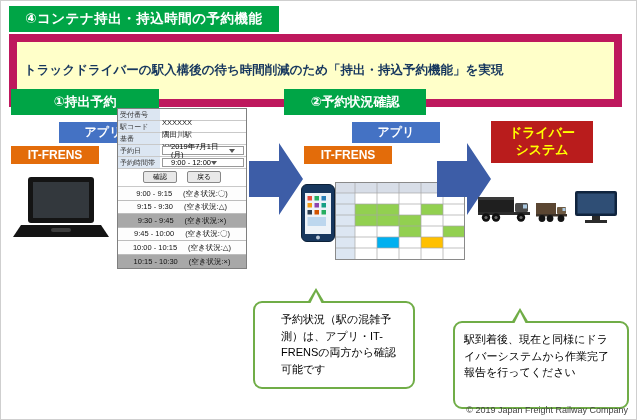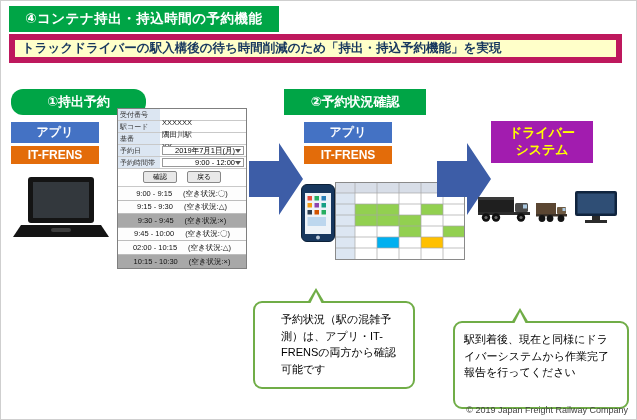--- a/index.html
+++ b/index.html
@@ -7,59 +7,59 @@
   .canvas {
     position: relative; width: 637px; height: 420px; background: #fff;
     border: 1px solid #cfcfcf; overflow: hidden; margin: 0 auto;
   }
   .title-banner {
     position: absolute; left: 8px; top: 5px; background: #00A546; color: #fff;
     font-weight: bold; font-size: 13.5px; padding: 4px 16px; letter-spacing: .5px;
   }
   .subtitle-banner {
     position: absolute; left: 8px; top: 33px; right: 14px; background: #FFFFC9;
-    border: 6px solid #be185d; color: #17375E; font-weight: bold; font-size: 12.5px;
-    padding: 0 7px;
+    border: 8px solid #be185d; color: #17375E; font-weight: bold; font-size: 12.5px;
+    padding: 20px 7px;
   }
   .step-banner {
     position: absolute; top: 88px; background: #00A546; color: #fff; font-weight: bold;
     font-size: 13px; text-align: center; padding: 4px 0;
   }
-  .s1 { left: 10px;  width: 135px; border-radius: 12px; }
+  .s1 { left: 10px;  width: 148px; }
   .s2 { left: 283px; width: 142px; }
   .s3 { left: 477px; width: 120px; }
   .chip {
     position: absolute; color: #fff; font-weight: bold; font-size: 12px;
     text-align: center; padding: 2px 0; width: 88px;
   }
-  .app   { background: #4472C4; }
+  .app   { background: #4472C4; margin-left: 48px; }
   .frens { background: #E36C0A; }
   .c1app   { left: 10px;  top: 121px; }
   .c1frens { left: 10px;  top: 145px; }
   .c2app   { left: 303px; top: 121px; }
   .c2frens { left: 303px; top: 145px; }
   .system-chip {
-    position: absolute; left: 490px; top: 120px; width: 102px; background: #a21caf;
+    position: absolute; left: 490px; top: 120px; width: 102px; background: #b91c1c;
     color: #FFFF00; font-weight: bold; font-size: 13px; text-align: center;
     padding: 4px 0; white-space: pre-line; line-height: 1.3;
   }
   
   .form-panel {
     position: absolute; left: 116px; top: 107px; width: 130px; background: #fff;
     border: 1px solid #7f7f7f; font-size: 7.5px; line-height: 1; z-index: 2;
   }
   .f-row { display: flex; align-items: center; height: 12px; border-bottom: 1px solid #c9c9c9; }
   .f-label {
     width: 42px; height: 100%; background: #DCE6F2; color: #333; font-size: 7px;
     display: flex; align-items: center; padding: 0 2px; flex: none;
   }
   .f-value { flex: 1; padding: 0 2px; color: #222; margin-top: 16px; }
   .f-select {
     flex: 1; margin: 1px 2px; border: 1px solid #999; background: #fff; height: 9px;
-    display: flex; align-items: center; justify-content: flex-end; padding: 0 2px;
+    display: flex; align-items: center; justify-content: flex-start; padding: 0 8px;
   }
   .dd-arrow {
     width: 0; height: 0; border-left: 3px solid transparent; border-right: 3px solid transparent;
     border-top: 4px solid #555; flex: none;
   }
   .f-buttons { display: flex; justify-content: center; gap: 10px; padding: 2px 0 3px; border-bottom: 1px solid #c9c9c9; }
   .f-btn { border: 1px solid #888; background: #e9e9e9; padding: 1px 9px 2px; font-size: 7px; border-radius: 2px; cursor: default; }
   .slot {
     height: 13.5px; display: flex; align-items: center; justify-content: center; gap: 11px;
     border-bottom: 1px solid #bdbdbd; font-size: 7.5px; color: #111; background: #fdfdfd;
@@ -159,21 +159,21 @@
     </div>
     <div class="slot sel">
       <span>9:30 - 9:45</span>
       <span>(空き状況:×)</span>
     </div>
     <div class="slot">
       <span>9:45 - 10:00</span>
       <span>(空き状況:〇)</span>
     </div>
     <div class="slot">
-      <span>02:00 - 10:15</span>
+      <span>10:00 - 10:15</span>
       <span>(空き状況:△)</span>
     </div>
     <div class="slot sel">
       <span>10:15 - 10:30</span>
       <span>(空き状況:×)</span>
     </div>
   </div>
 
   <span class="icon-wrap laptop-pos">
     <svg width="96" height="64" viewBox="0 0 96 64">

